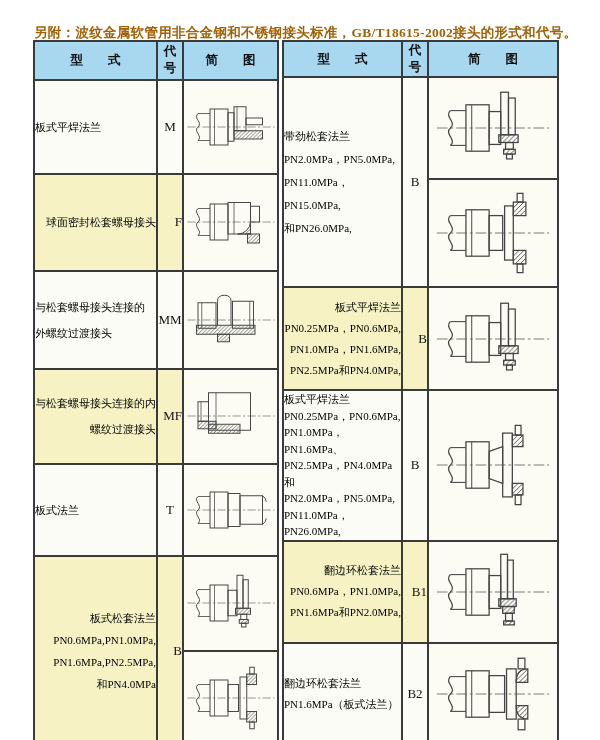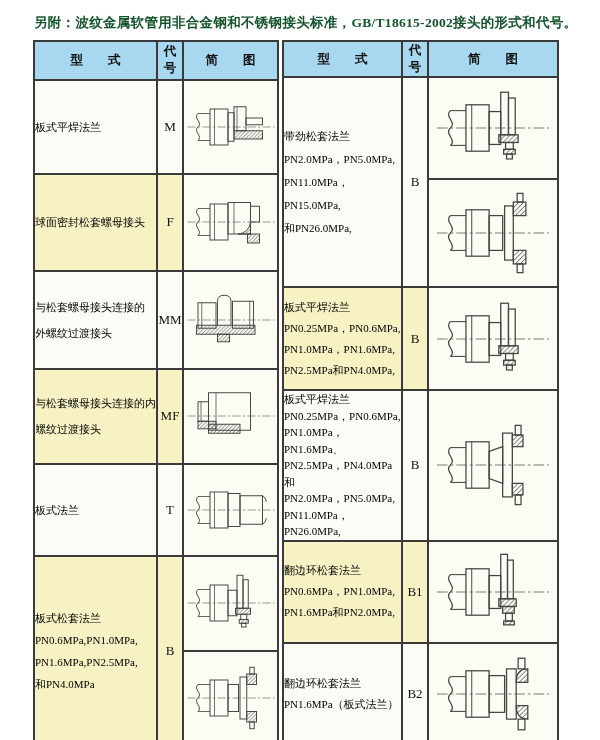--- a/index.html
+++ b/index.html
@@ -2,42 +2,42 @@
 <html><head>
 <meta charset="utf-8">
 <style>
   html,body{margin:0;padding:0;}
   body{
     width:600px;height:740px;position:relative;background:#ffffff;
     font-family:"Liberation Serif","DejaVu Serif",serif;color:#000;
     overflow:hidden;
   }
   .title{
-    position:absolute;left:34px;top:14px;width:560px;
-    font-size:13.5px;font-weight:bold;letter-spacing:0.3px;color:#14532d;
+    position:absolute;left:34px;top:24px;width:560px;
+    font-size:13.5px;font-weight:bold;letter-spacing:0.3px;color:#a16207;
   }
   .wrap{position:absolute;left:33px;top:40px;display:flex;gap:3px;}
   table.tbl{border-collapse:collapse;table-layout:fixed;border:2px solid #2c2c2c;}
   .tbl td,.tbl th{border:2px solid #3a3a3a;padding:0;overflow:hidden;}
   .tbl th{
     background:#a8d8f0;height:24px;font-size:12.5px;font-weight:bold;
     text-align:center;color:#111;
   }
   .type{
     font-size:11px;line-height:22px;padding:3px 3px 3px 7px;
     vertical-align:middle;white-space:pre-line;text-align:left;
   }
   .rt .type{line-height:21px;}
   .lh26{line-height:26px !important;border-radius:7px;}
   .lh23{line-height:23px !important;}
   .lh16{line-height:16.5px !important;}
   .code{
     text-align:center;vertical-align:middle;font-size:13px;color:#111;
   }
-  .y{background:#f6f2c4;}
+  .y{background:#f6f2c4;text-align:right;}
   .w{background:#fcfcf6;}
   .dg{background:#fcfcf4;vertical-align:middle;text-align:center;}
   .lt .dg svg{width:90px;height:76px;display:inline-block;vertical-align:middle;}
   .rt .dg svg{width:116px;height:90px;display:inline-block;vertical-align:middle;}
 </style>
 </head>
 <body>
 
 <div class="title">另附：波纹金属软管用非合金钢和不锈钢接头标准，GB/T18615-2002接头的形式和代号。</div>
 

